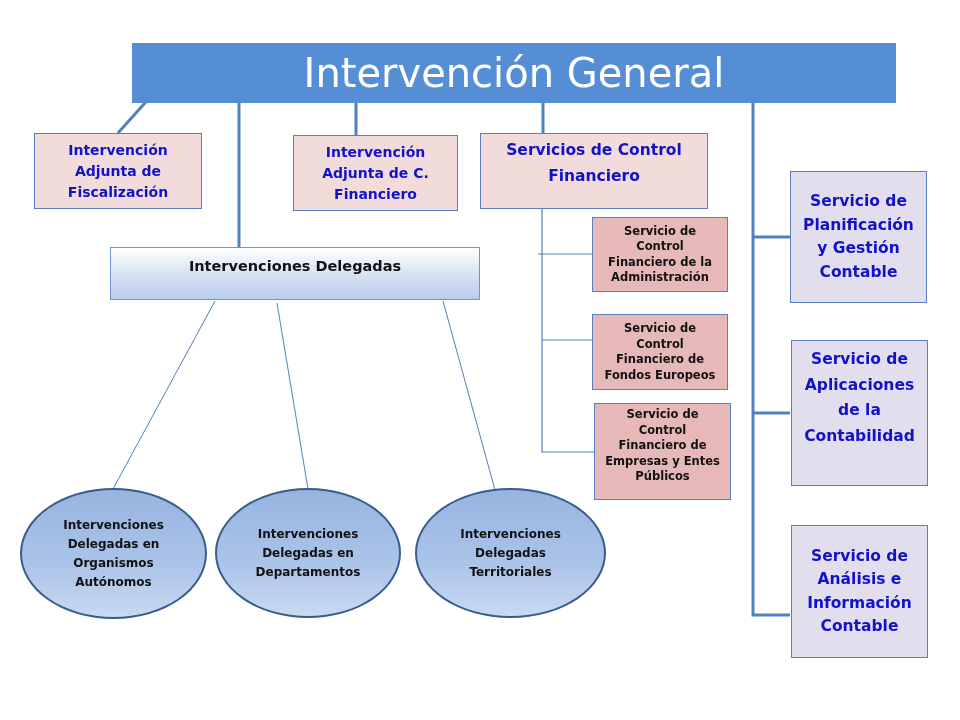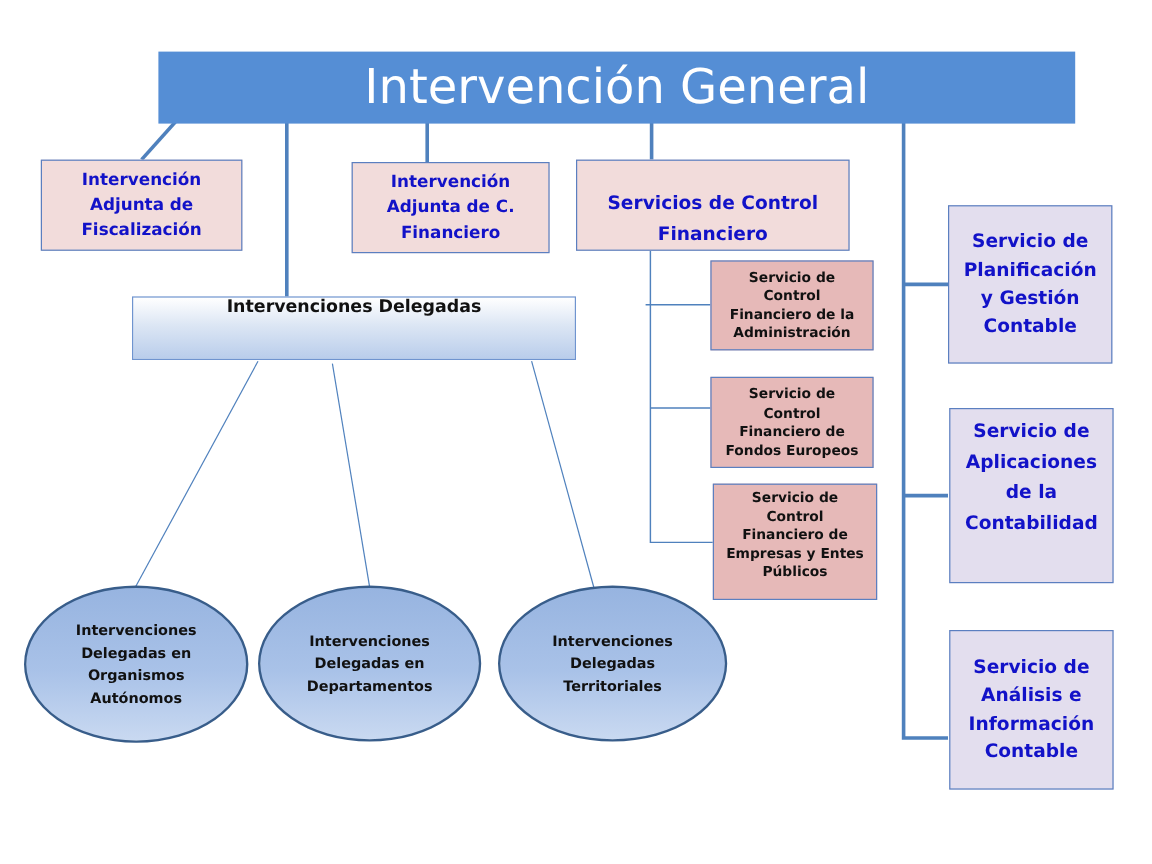--- a/index.html
+++ b/index.html
@@ -27,21 +27,21 @@
     font-size: 11.5px; line-height: 15.5px;
   }
   .lavender {
     background: #E3DEEE; border: 1px solid #5B7FC0; color: #1212C8;
     font-size: 15.5px; line-height: 23.5px;
   }
   .deleg {
     left: 110px; top: 247px; width: 370px; height: 53px;
     background: linear-gradient(to bottom, #ffffff 0%, #DCE6F4 45%, #B9CDEB 100%);
     border: 1px solid #6F94CF; color: #111111; font-size: 14.5px;
-    align-items: flex-start; 
+    align-items: flex-start; padding-top: 10px;
   }
   .ellipse {
     position: absolute; box-sizing: border-box; border-radius: 50%;
     border: 2.5px solid #385D8A;
     background: linear-gradient(to bottom, #97B4E0 0%, #A9C2E8 55%, #C9D9F1 100%);
     display: flex; align-items: center; justify-content: center;
     text-align: center; font-weight: bold; color: #111111;
     font-size: 12px; line-height: 19px; white-space: pre-line;
   }
 </style>
@@ -82,21 +82,21 @@
 Adjunta de
 Fiscalización</span>
 </div>
 
 <div class="box pink-light" style="left:293px; top:135px; width:165px; height:76px; font-size:14px; line-height:21px;">
   <span>Intervención
 Adjunta de C.
 Financiero</span>
 </div>
 
-<div class="box pink-light" style="left:480px; top:133px; width:228px; height:76px; font-size:15.5px; line-height:26px; align-items:flex-start; padding-top:22px;">
+<div class="box pink-light" style="left:480px; top:133px; width:228px; height:76px; font-size:15.5px; line-height:26px; align-items:flex-start; padding-top:3px;">
   <span>Servicios de Control
 Financiero</span>
 </div>
 
 <div class="box pink-dark" style="left:592px; top:217px; width:136px; height:75px;">
   <span>Servicio de
 Control
 Financiero de la
 Administración</span>
 </div>

